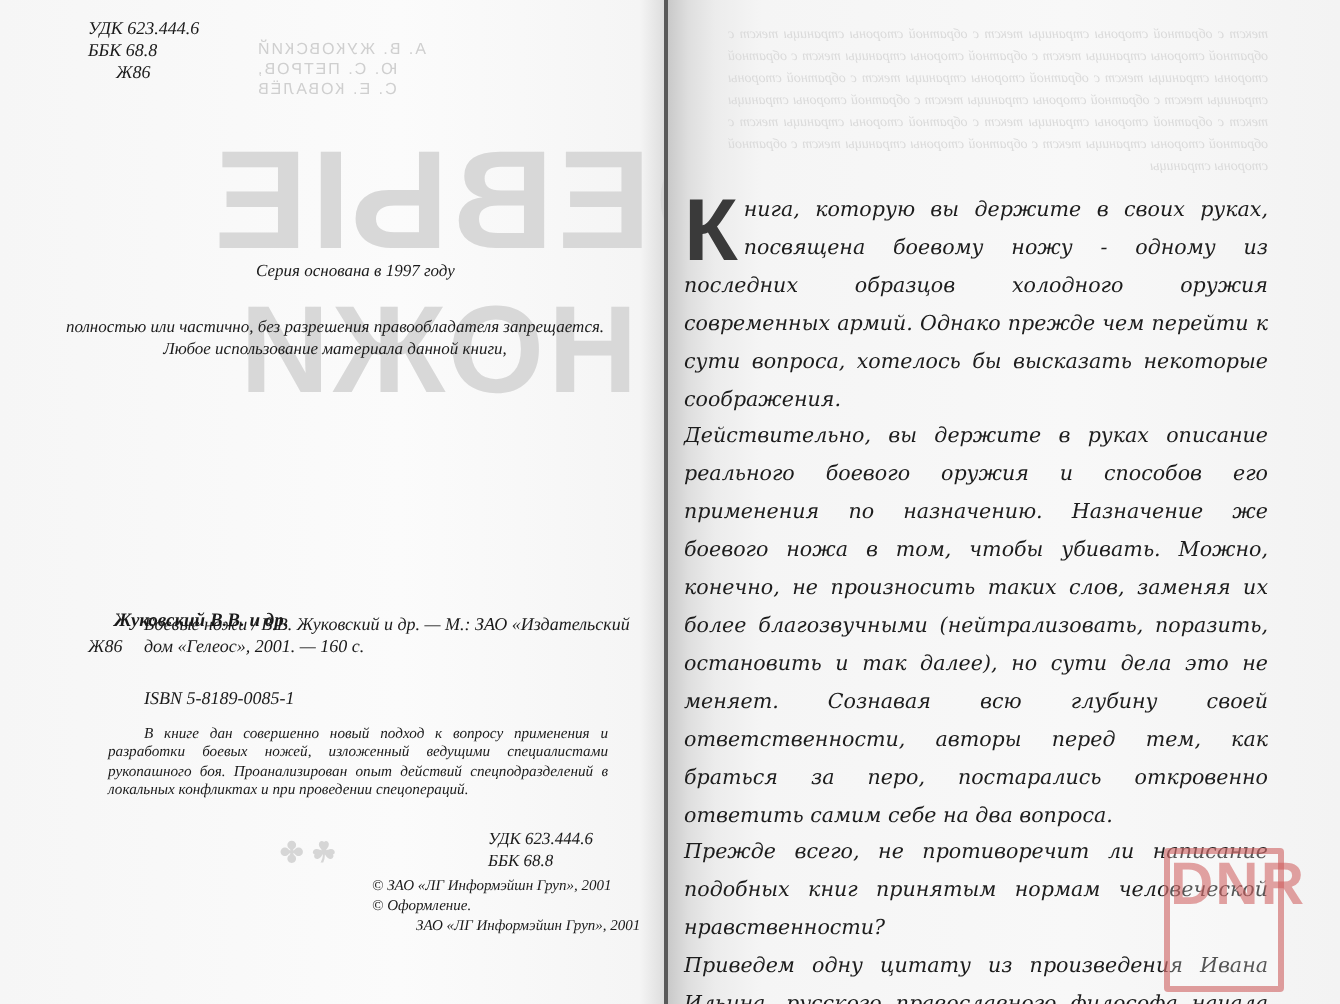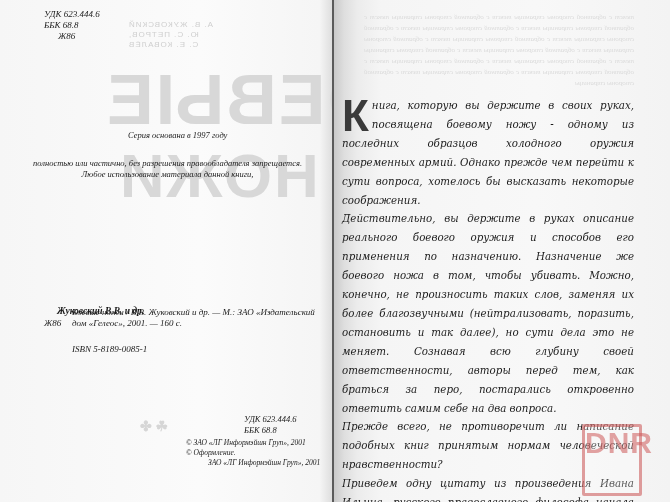--- a/index.html
+++ b/index.html
@@ -104,20 +104,21 @@
 
     <div class="l-text rights">
       <div>полностью или частично, без разрешения правообладателя запрещается.</div>
       <div>Любое использование материала данной книги,</div>
     </div>
 
     <div class="l-text author">Жуковский В.В. и др.</div>
     <div class="l-text zh-mid">Ж86</div>
     <div class="l-text biblio">Боевые ножи / В.В. Жуковский и др. — М.: ЗАО «Издательский дом «Гелеос», 2001. — 160 с.</div>
     <div class="l-text isbn">ISBN 5-8189-0085-1</div>
+    <div class="l-text abstract">В книге дан совершенно новый подход к вопросу применения и разработки боевых ножей, изложенный ведущими специалистами рукопашного боя. Проанализирован опыт действий спецподразделений в локальных конфликтах и при проведении спецопераций.</div>
 
     <div class="l-text udk-bot">УДК 623.444.6</div>
     <div class="l-text bbk-bot">ББК 68.8</div>
     <div class="l-text copy1">© ЗАО «ЛГ Информэйшн Груп», 2001</div>
     <div class="l-text copy2">© Оформление.</div>
     <div class="l-text copy3">ЗАО «ЛГ Информэйшн Груп», 2001</div>
   </div>
 
   <div class="gutter"></div>
 

